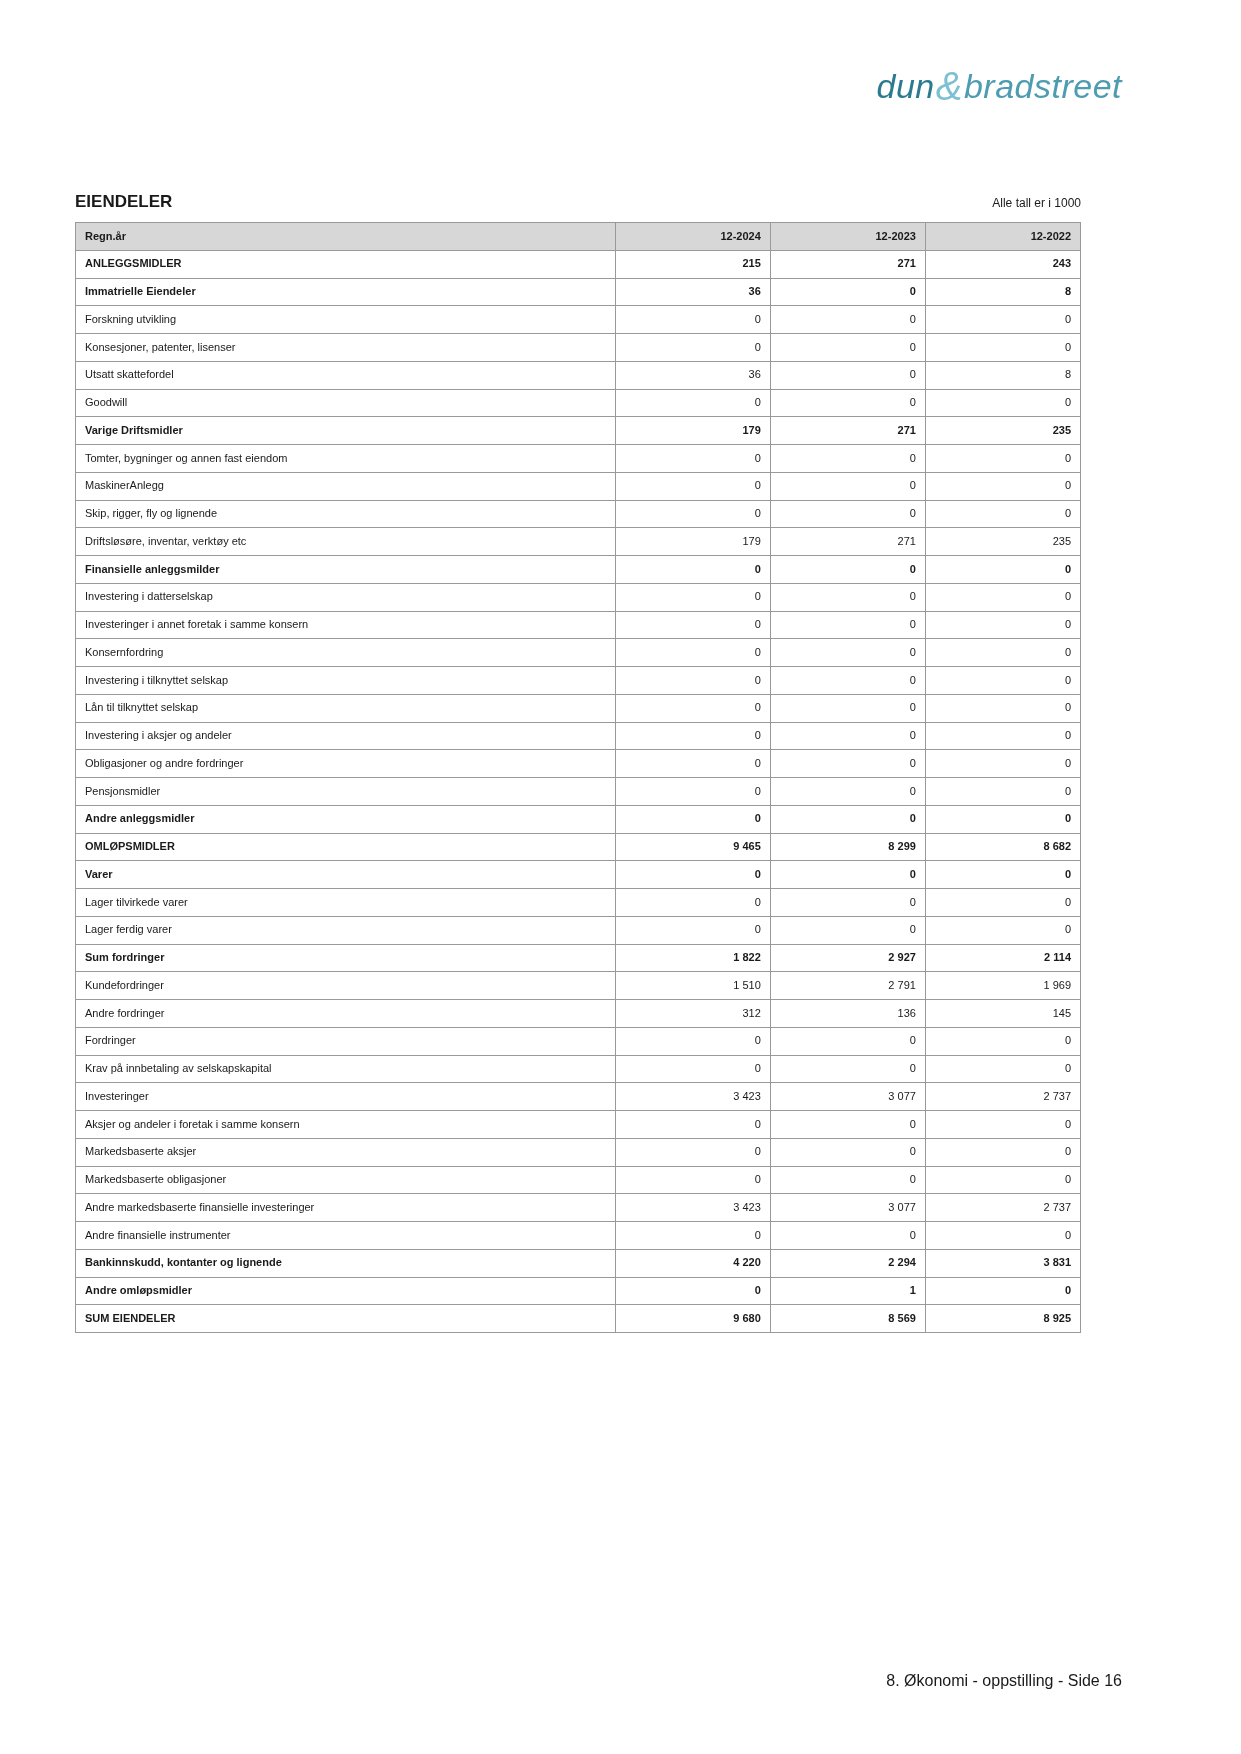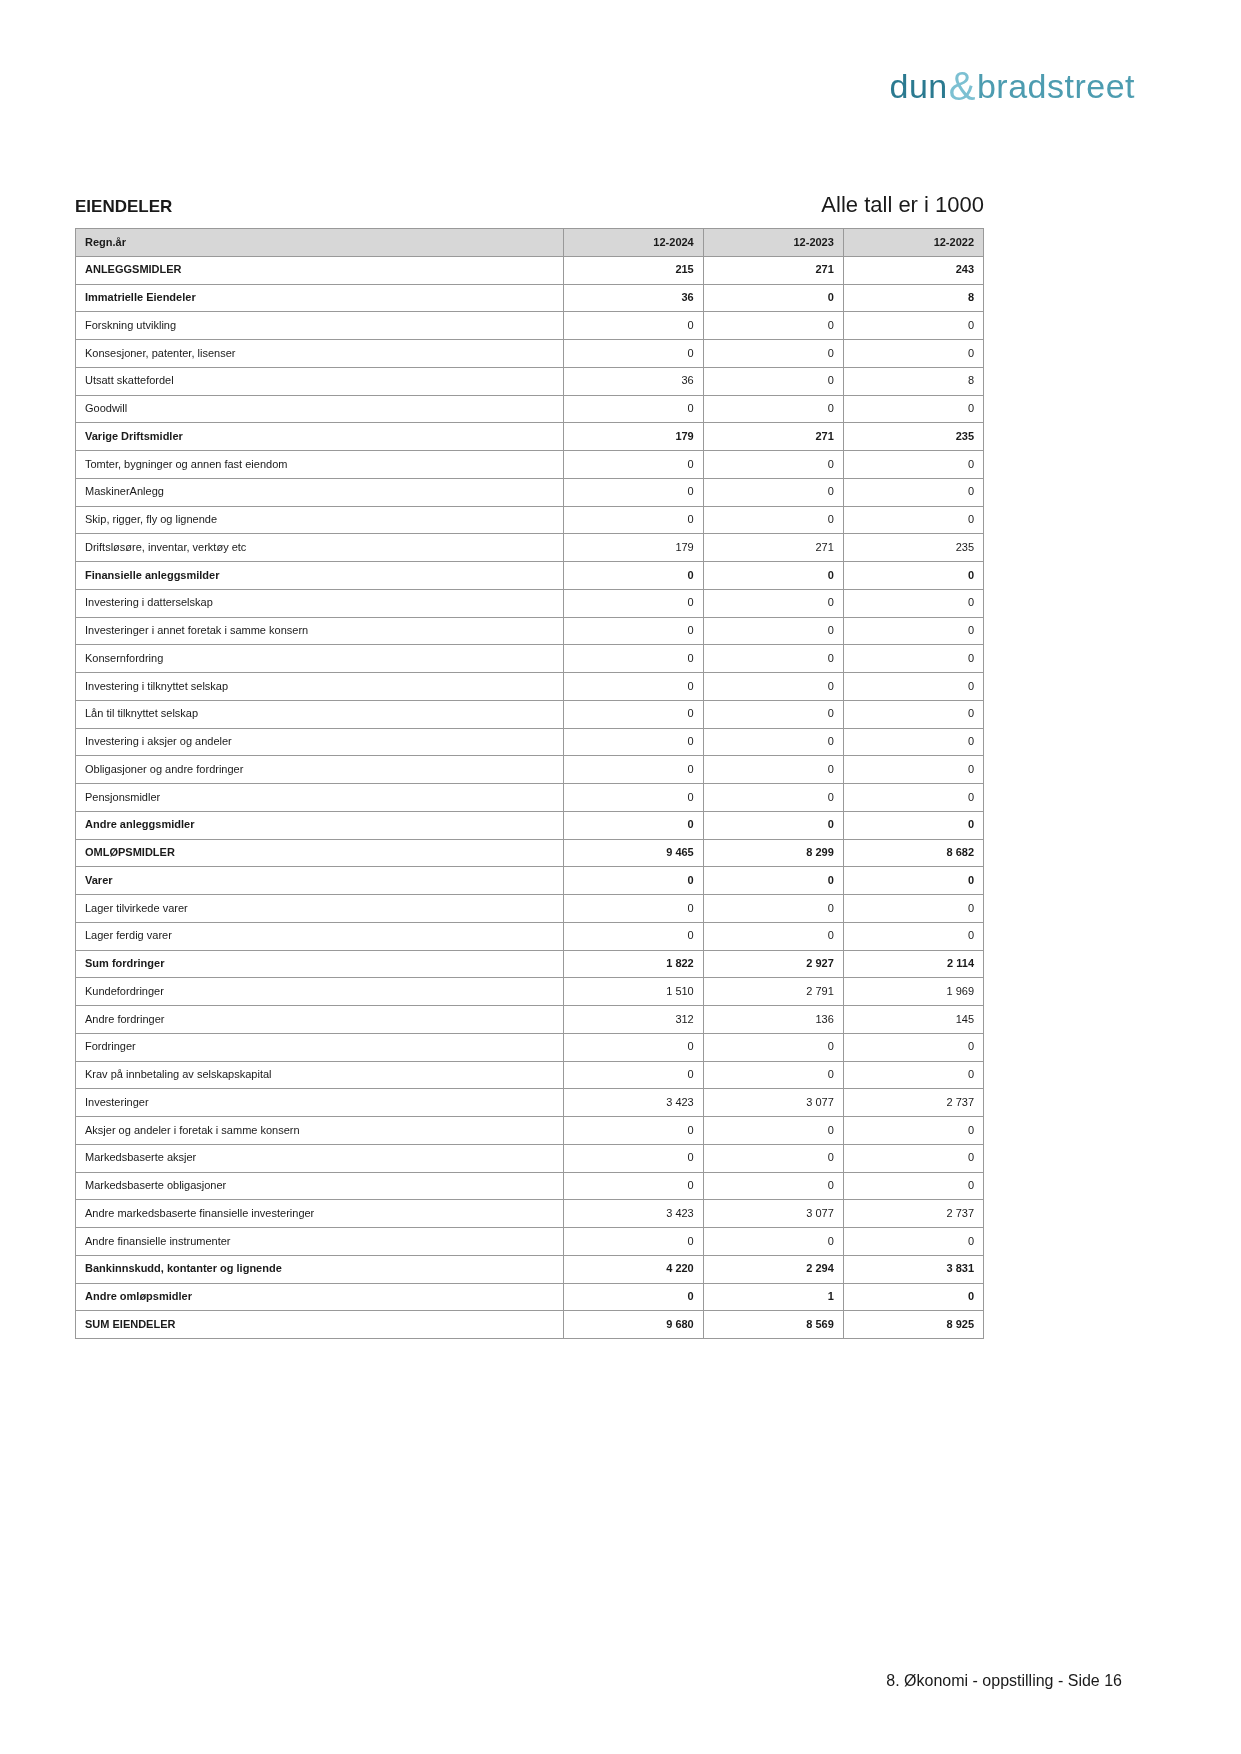--- a/index.html
+++ b/index.html
@@ -18,50 +18,51 @@
     position: relative;
     font-family: "Liberation Sans", "DejaVu Sans", sans-serif;
     color: var(--text);
     overflow: hidden;
   }
   .page { position: absolute; inset: 0; }
 
   .logo {
     position: absolute;
     top: 64px;
-    right: 106px;
+    right: 119px;
     font-size: 34px;
     letter-spacing: 0.5px;
     white-space: nowrap;
     user-select: none;
+    font-style: italic;
   }
   .logo-dun { color: var(--logo-dun); }
   .logo-amp {
     color: var(--logo-amp);
     font-size: 40px;
     font-weight: 400;
     margin: 0 1px;
     vertical-align: -2px;
   }
   .logo-brad { color: var(--logo-bradstreet); }
 
   .content {
     position: absolute;
     top: 192px;
     left: 75px;
-    width: 909px;
+    width: 1006px;
   }
   .head-line {
     display: flex;
     justify-content: space-between;
     align-items: baseline;
     margin-bottom: 10px;
   }
   .title { font-size: 17px; font-weight: bold; }
-  .note  { font-size: 22px; }
+  .note  { font-size: 12px; }
 
   table {
     width: 100%;
     border-collapse: collapse;
     font-size: 11px;
     table-layout: fixed;
   }
   th, td {
     border: 1px solid var(--border);
     padding: 6.5px 9px;

